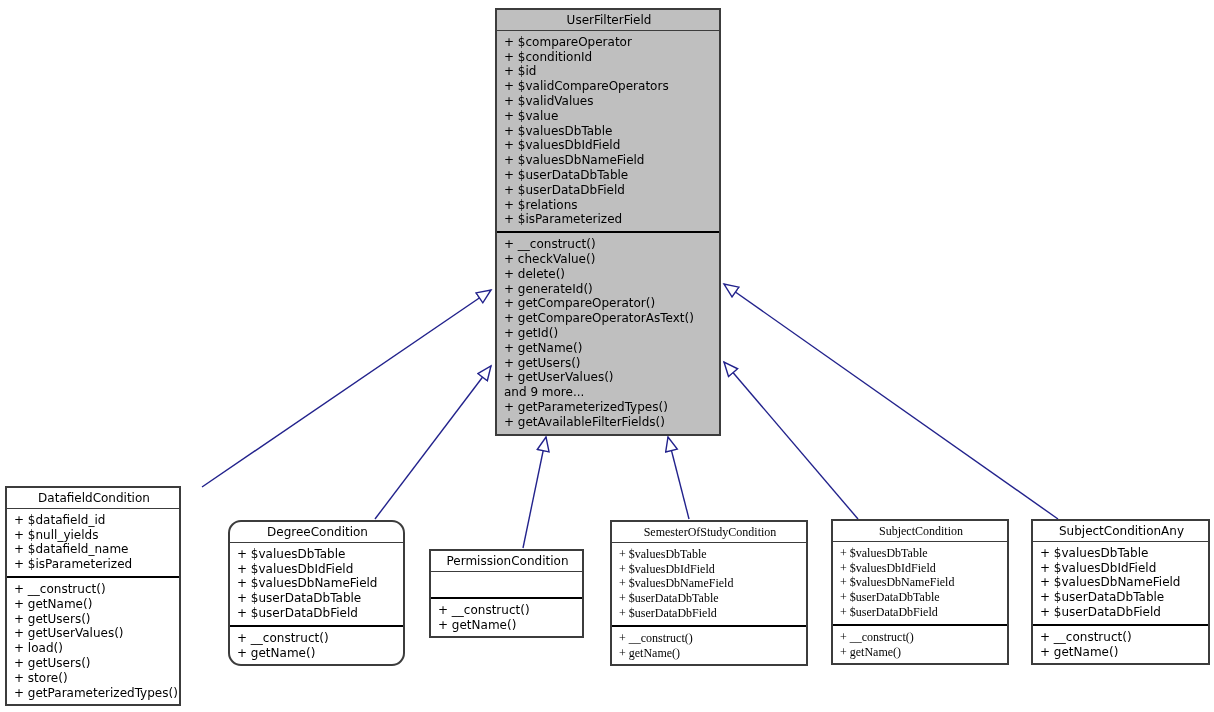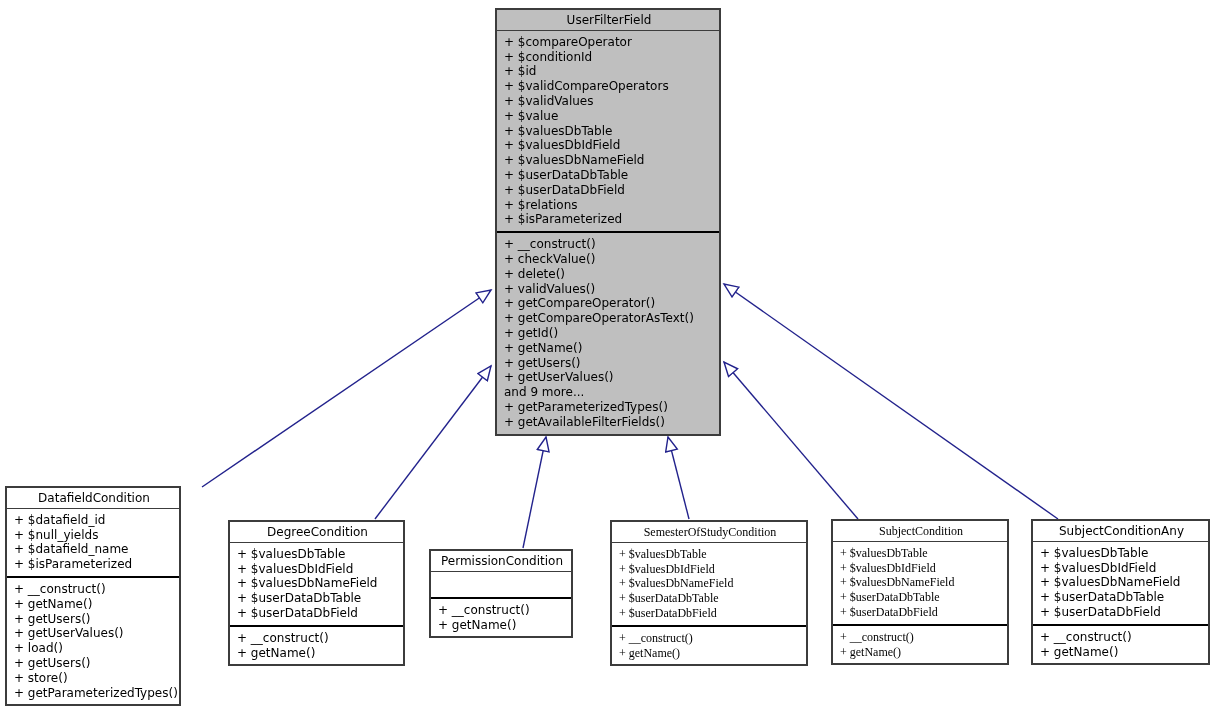--- a/index.html
+++ b/index.html
@@ -70,21 +70,21 @@
         <div class="member">+ $valuesDbNameField</div>
         <div class="member">+ $userDataDbTable</div>
         <div class="member">+ $userDataDbField</div>
         <div class="member">+ $relations</div>
         <div class="member">+ $isParameterized</div>
       </div>
     <div class="sec">
         <div class="member">+ __construct()</div>
         <div class="member">+ checkValue()</div>
         <div class="member">+ delete()</div>
-        <div class="member">+ validValues()</div>
+        <div class="member">+ generateId()</div>
         <div class="member">+ getCompareOperator()</div>
         <div class="member">+ getCompareOperatorAsText()</div>
         <div class="member">+ getId()</div>
         <div class="member">+ getName()</div>
         <div class="member">+ getUsers()</div>
         <div class="member">+ getUserValues()</div>
         <div class="member">and 9 more...</div>
         <div class="member">+ getParameterizedTypes()</div>
         <div class="member">+ getAvailableFilterFields()</div>
       </div>
@@ -103,36 +103,36 @@
         <div class="member">+ getName()</div>
         <div class="member">+ getUsers()</div>
         <div class="member">+ getUserValues()</div>
         <div class="member">+ load()</div>
         <div class="member">+ getUsers()</div>
         <div class="member">+ store()</div>
         <div class="member">+ getParameterizedTypes()</div>
       </div>
   </div>
 
-  <div class="cls" style="left:228px;top:520px;width:177px;">
+  <div class="cls" style="left:228px;top:520px;width:177px;border-radius:13px;">
     <div class="title">DegreeCondition</div>
     <div class="sec">
         <div class="member">+ $valuesDbTable</div>
         <div class="member">+ $valuesDbIdField</div>
         <div class="member">+ $valuesDbNameField</div>
         <div class="member">+ $userDataDbTable</div>
         <div class="member">+ $userDataDbField</div>
       </div>
     <div class="sec">
         <div class="member">+ __construct()</div>
         <div class="member">+ getName()</div>
       </div>
   </div>
 
-  <div class="cls" style="left:429px;top:549px;width:144px;">
+  <div class="cls" style="left:429px;top:549px;width:155px;">
     <div class="title">PermissionCondition</div>
     <div class="sec empty"></div>
     <div class="sec">
         <div class="member">+ __construct()</div>
         <div class="member">+ getName()</div>
       </div>
   </div>
 
   <div class="cls" style="left:610px;top:520px;width:198px;font-family:Liberation Serif, serif;">
     <div class="title">SemesterOfStudyCondition</div>

